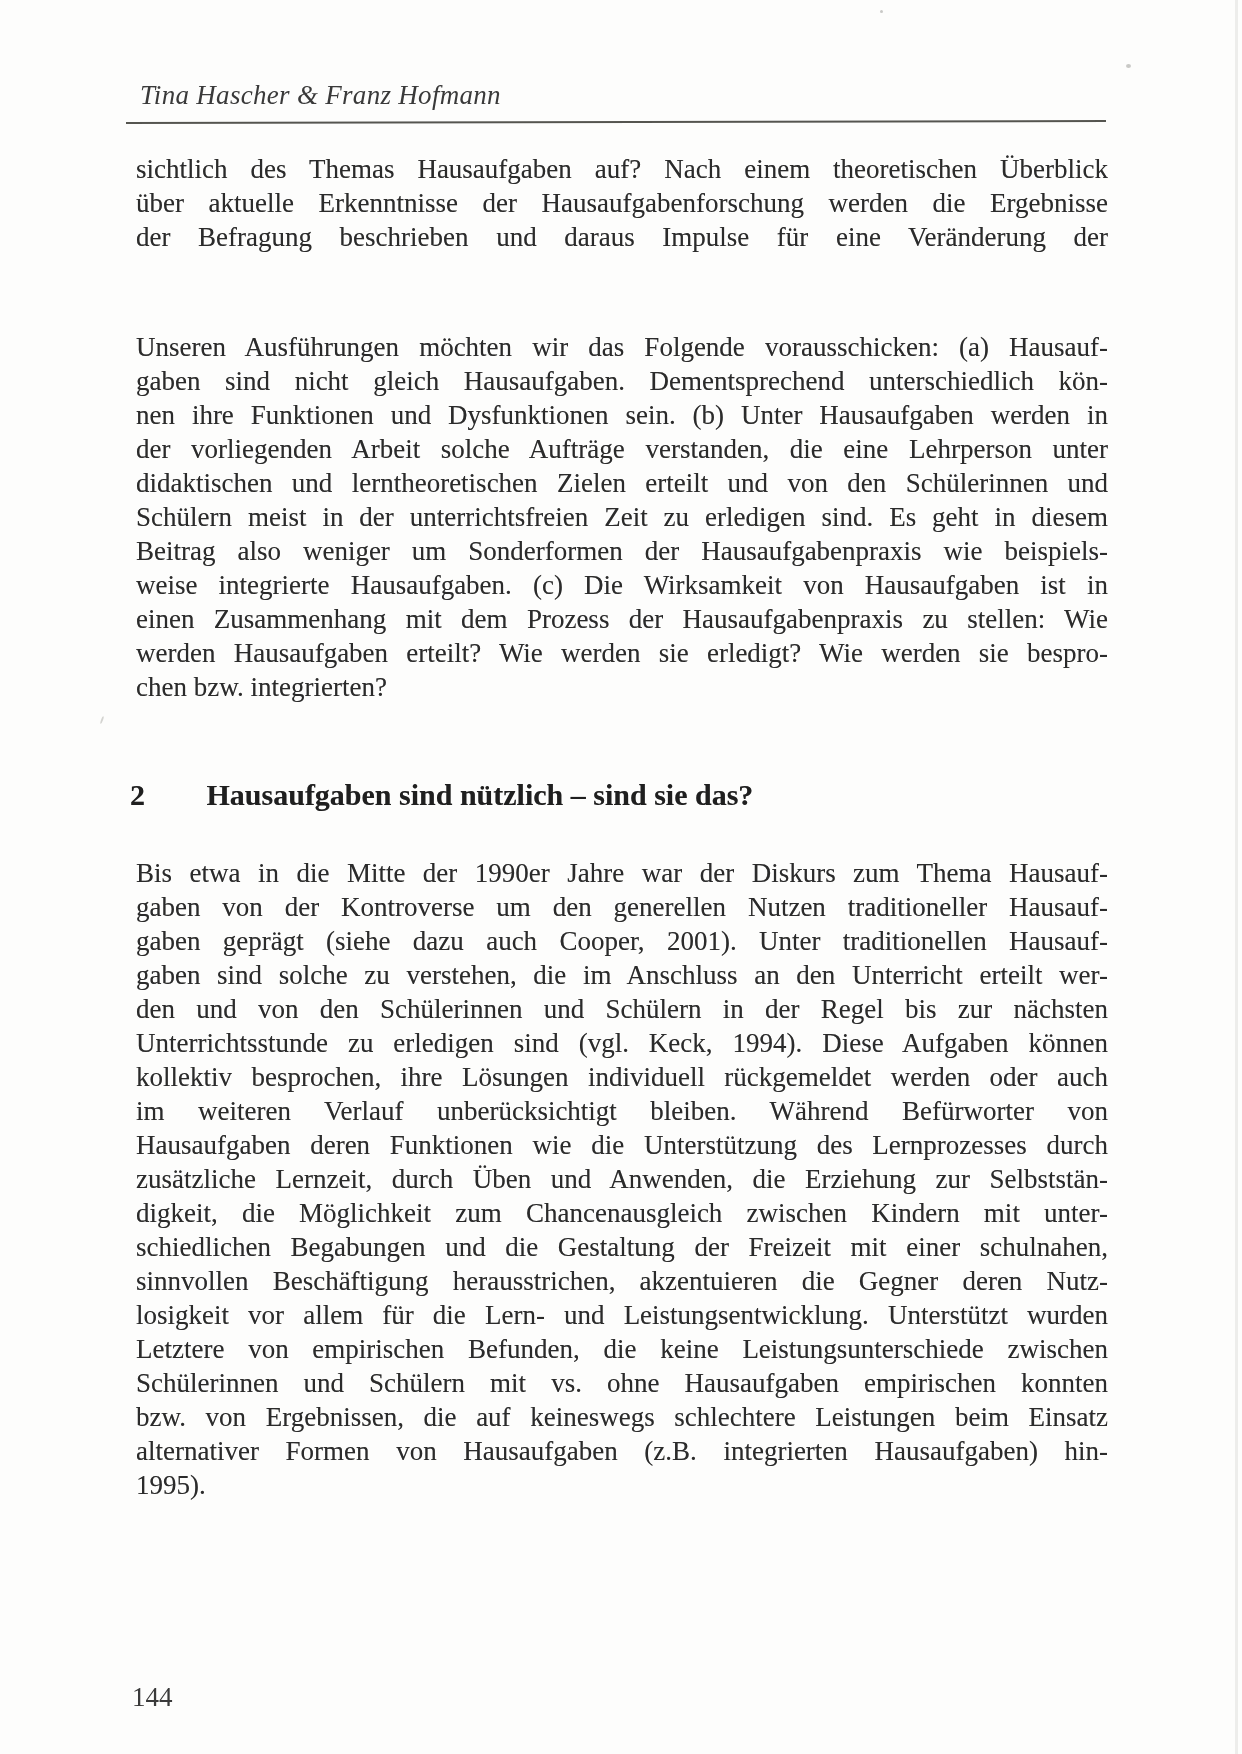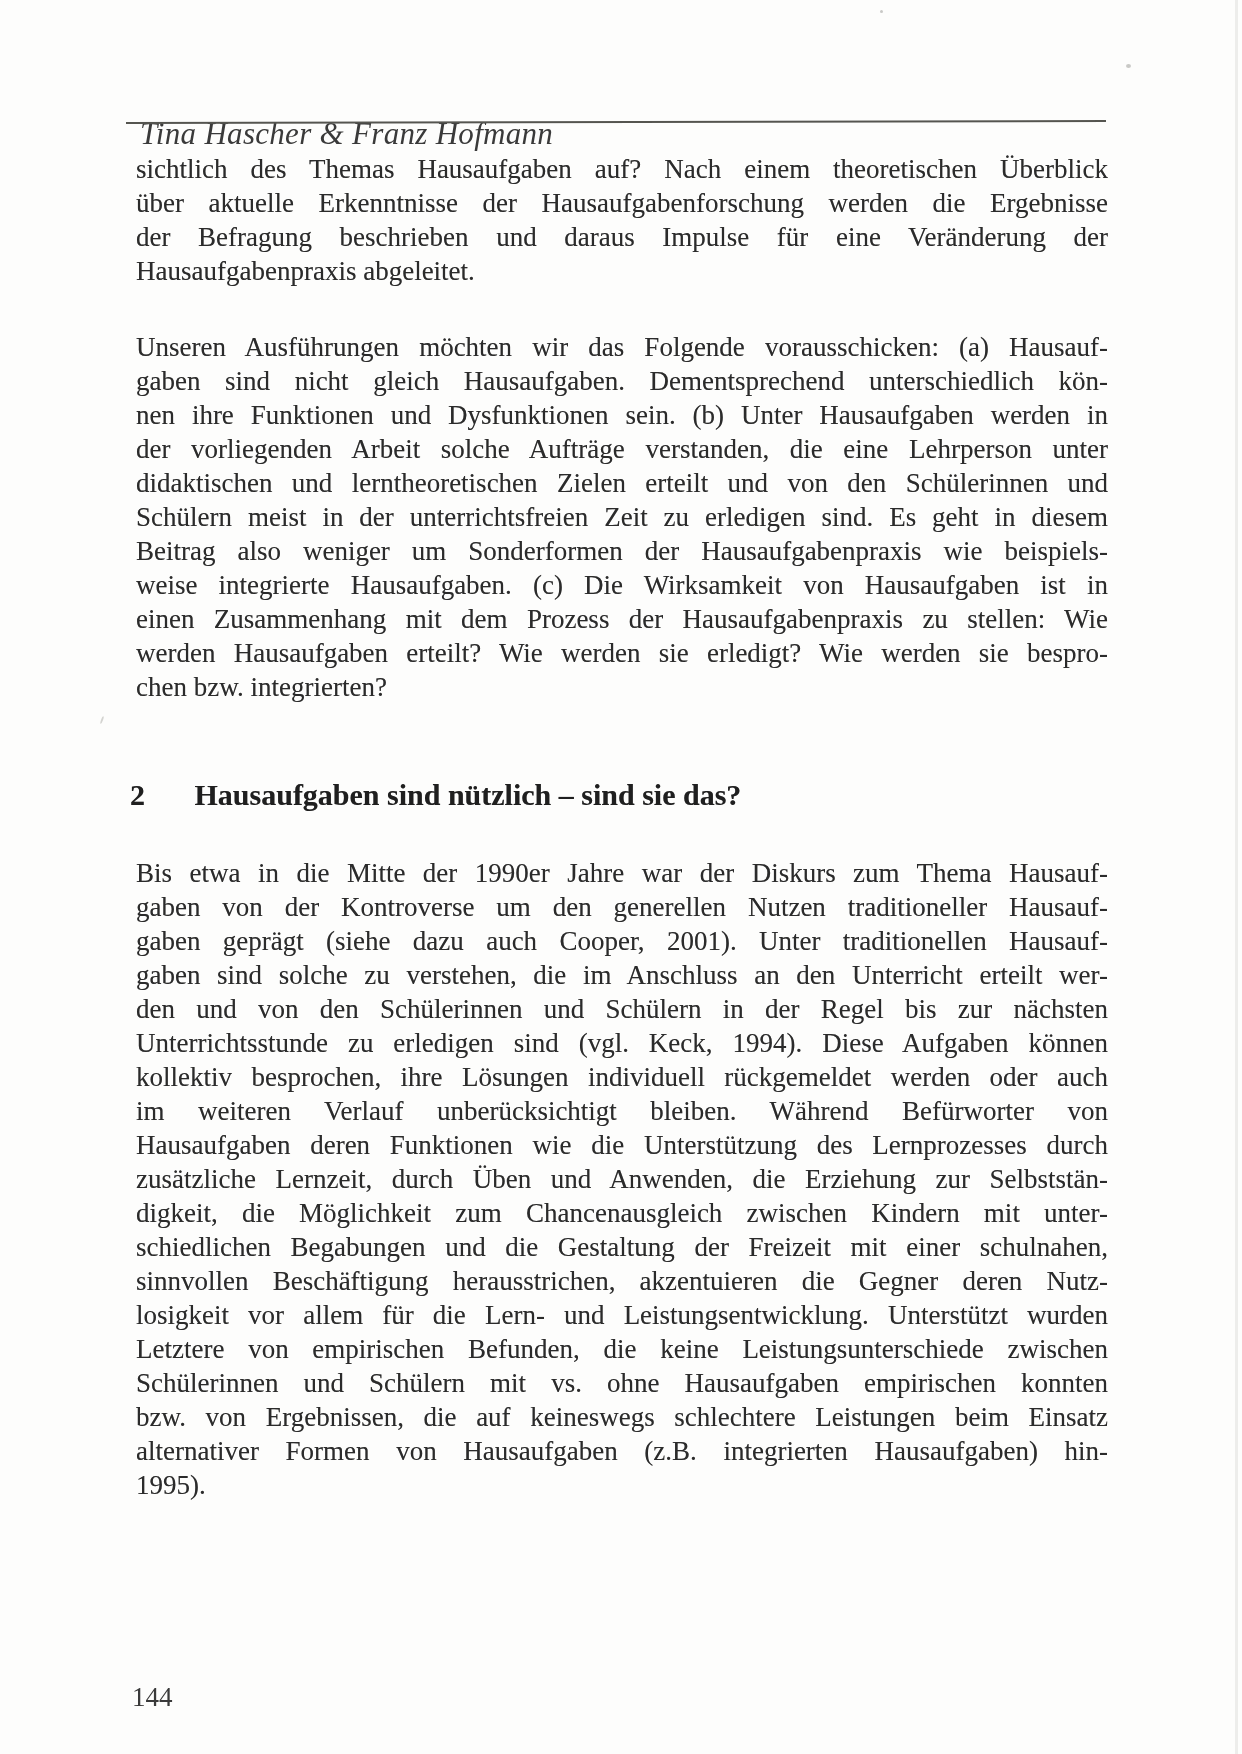--- a/index.html
+++ b/index.html
@@ -15,25 +15,24 @@
     overflow: hidden;
     font-family: "Liberation Serif", "DejaVu Serif", serif;
     color: #262626;
   }
   
   .authors {
     position: absolute;
     left: 140px;
     top: 80px;
     font-style: italic;
-    font-size: 31px;
+    font-size: 27px;
     letter-spacing: 0.3px;
     color: #3a3a3a;
     white-space: nowrap;
-    margin-top: 36px;
   }
   .header-rule {
     position: absolute;
     left: 126px;
     top: 121px;
     width: 980px;
     height: 2px;
     background: #555550;
     transform: rotate(-0.12deg);
   }
@@ -64,21 +63,21 @@
     left: 130px;
     top: 778px;
     margin: 0;
     font-size: 30px;
     font-weight: bold;
     color: #1f1f1f;
     text-shadow: 0 0 0.5px rgba(20,20,20,0.4);
     white-space: nowrap;
   }
   .sec-num { display: inline-block; }
-  .sec-title { display: inline-block; margin-left: 42px; }
+  .sec-title { display: inline-block; margin-left: 54px; }
   
   .page-number {
     position: absolute;
     left: 132px;
     top: 1682px;
     font-size: 27px;
     color: #3a3a3a;
   }
   
   .scan-edge {
@@ -103,21 +102,20 @@
 
 <div class="page">
 
   <span class="authors">Tina Hascher &amp; Franz Hofmann</span>
   <div class="header-rule"></div>
 
   <div class="para para-1">
       <div class="line">sichtlich des Themas Hausaufgaben auf? Nach einem theoretischen Überblick</div>
       <div class="line">über aktuelle Erkenntnisse der Hausaufgabenforschung werden die Ergebnisse</div>
       <div class="line">der Befragung beschrieben und daraus Impulse für eine Veränderung der</div>
-      <div class="line last">Hausaufgabenpraxis abgeleitet.</div>
     </div>
 
   <div class="para para-2">
       <div class="line">Unseren Ausführungen möchten wir das Folgende vorausschicken: (a) Hausauf-</div>
       <div class="line">gaben sind nicht gleich Hausaufgaben. Dementsprechend unterschiedlich kön-</div>
       <div class="line">nen ihre Funktionen und Dysfunktionen sein. (b) Unter Hausaufgaben werden in</div>
       <div class="line">der vorliegenden Arbeit solche Aufträge verstanden, die eine Lehrperson unter</div>
       <div class="line">didaktischen und lerntheoretischen Zielen erteilt und von den Schülerinnen und</div>
       <div class="line">Schülern meist in der unterrichtsfreien Zeit zu erledigen sind. Es geht in diesem</div>
       <div class="line">Beitrag also weniger um Sonderformen der Hausaufgabenpraxis wie beispiels-</div>

